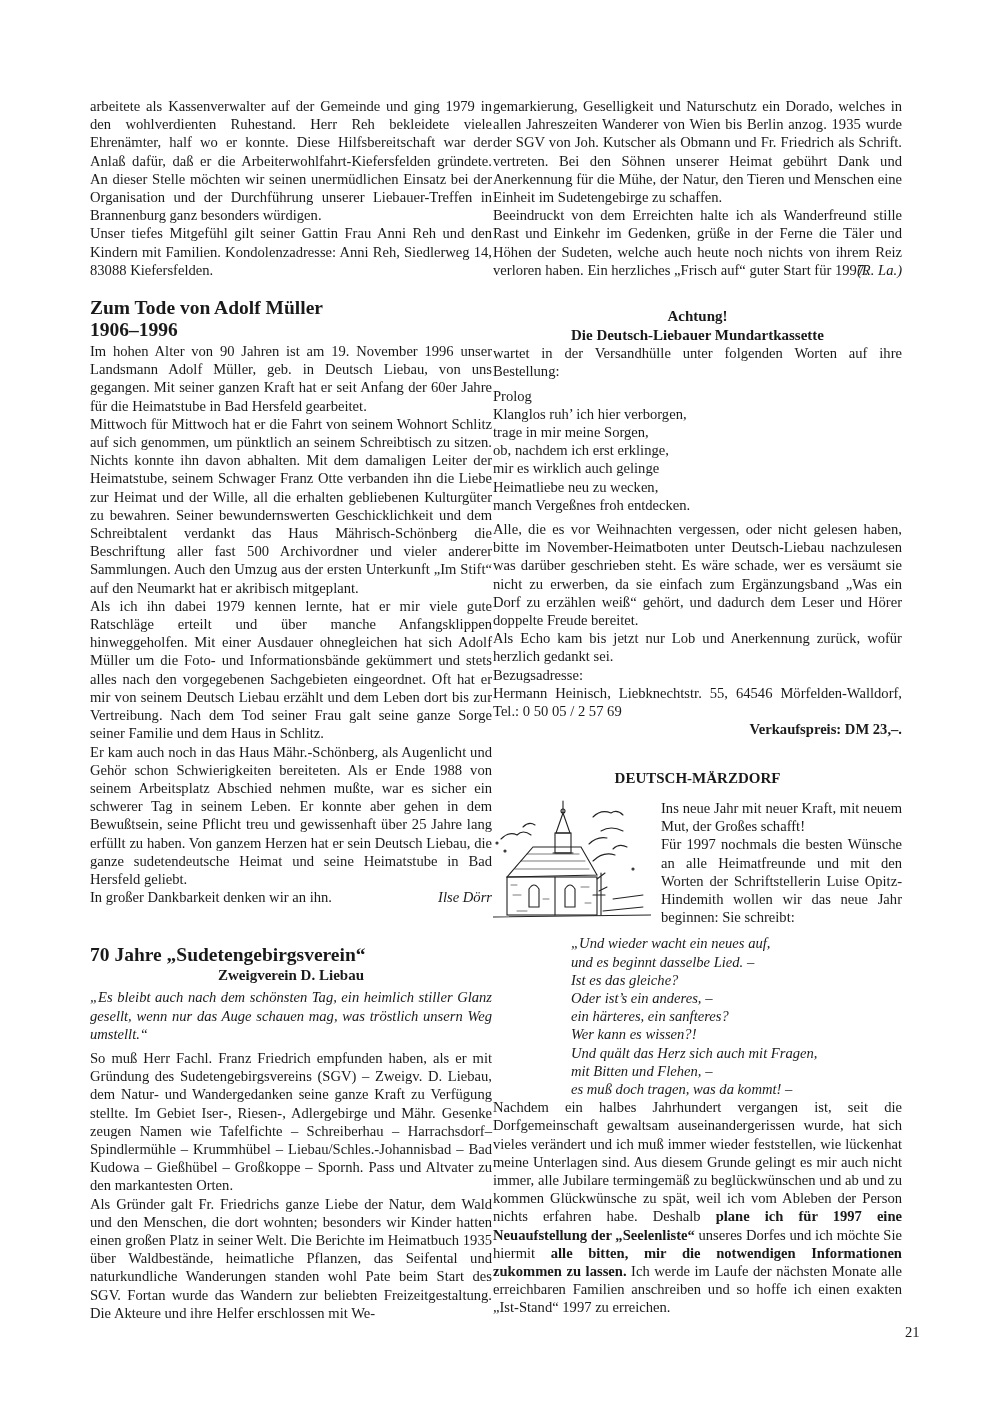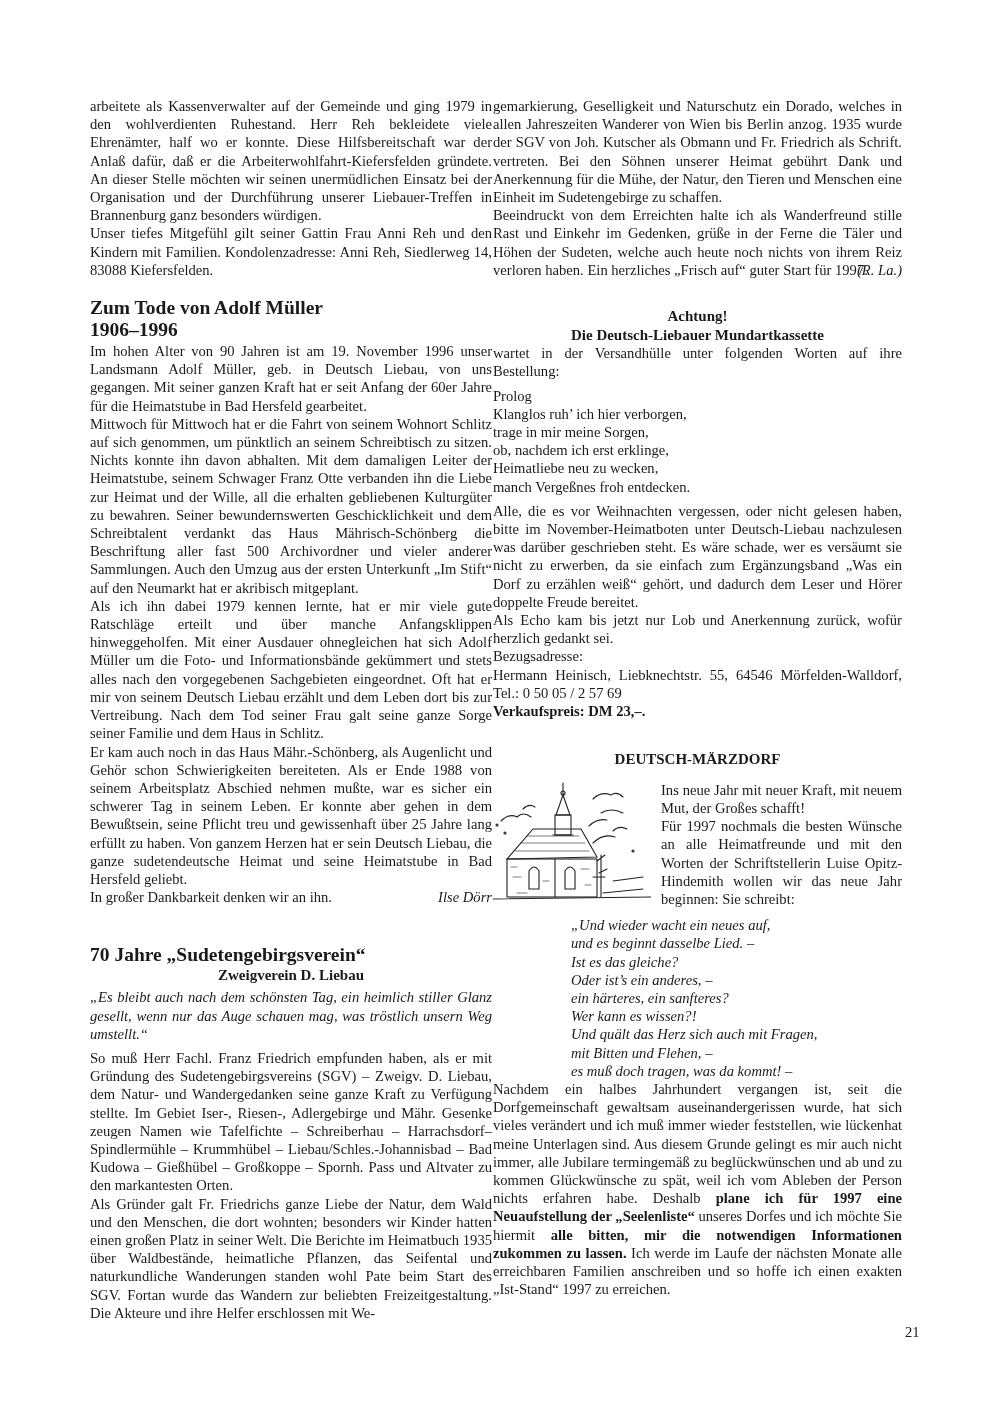--- a/index.html
+++ b/index.html
@@ -12,21 +12,21 @@
   .gap { margin-top: 6px; }
   h2 { margin: 0; font-weight: bold; font-size: 19.5px; line-height: 21.5px; }
   h3 { margin: 0; text-align: center; font-weight: bold; font-size: 15px; line-height: 18.5px; }
   .sec-heading-1 { margin-top: 18px; margin-bottom: 2px; }
   .sec-heading-2 { margin-top: 38px; }
   .sig-row { display: flex; justify-content: space-between; }
   .sig { font-style: italic; }
   .quote { font-style: italic; margin-top: 4px; }
   .poem { text-align: left; }
   .poem-line { display: block; }
-  .center-bold { text-align: left; font-weight: bold; }
+  .center-bold { text-align: right; font-weight: bold; }
   .italic-poem { font-style: italic; margin-left: 78px; margin-top: 8px; text-align: left; }
   .intro-wrap { display: flex; gap: 10px; margin-top: 12px; }
   .church { flex: 0 0 158px; height: 120px; }
   .intro-text { flex: 1; }
   .achtung-block { margin-top: 28px; }
   .maerzdorf-block { margin-top: 30px; }
   .page-number { position: absolute; left: 905px; top: 1324px; font-size: 14.6px; }
   b { font-weight: bold; }
 </style>
 </head>
@@ -65,20 +65,21 @@
 
   <div class="achtung-block">
     <h3>Achtung!</h3>
     <h3>Die Deutsch-Liebauer Mundartkassette</h3>
     <p>wartet in der Versandhülle unter folgenden Worten auf ihre Bestellung:</p>
     <div class="poem gap">
       <span class="poem-line">Prolog</span>
       <span class="poem-line">Klanglos ruh’ ich hier verborgen,</span>
       <span class="poem-line">trage in mir meine Sorgen,</span>
       <span class="poem-line">ob, nachdem ich erst erklinge,</span>
+      <span class="poem-line">mir es wirklich auch gelinge</span>
       <span class="poem-line">Heimatliebe neu zu wecken,</span>
       <span class="poem-line">manch Vergeßnes froh entdecken.</span>
     </div>
     <p class="gap">Alle, die es vor Weihnachten vergessen, oder nicht gelesen haben, bitte im November-Heimatboten unter Deutsch-Liebau nachzulesen was darüber geschrieben steht. Es wäre schade, wer es versäumt sie nicht zu erwerben, da sie einfach zum Ergänzungsband „Was ein Dorf zu erzählen weiß“ gehört, und dadurch dem Leser und Hörer doppelte Freude bereitet.</p>
     <p>Als Echo kam bis jetzt nur Lob und Anerkennung zurück, wofür herzlich gedankt sei.</p>
     <p>Bezugsadresse:</p>
     <p>Hermann Heinisch, Liebknechtstr. 55, 64546 Mörfelden-Walldorf, Tel.: 0 50 05 / 2 57 69</p>
     <p class="center-bold">Verkaufspreis: DM 23,–.</p>
   </div>
 

